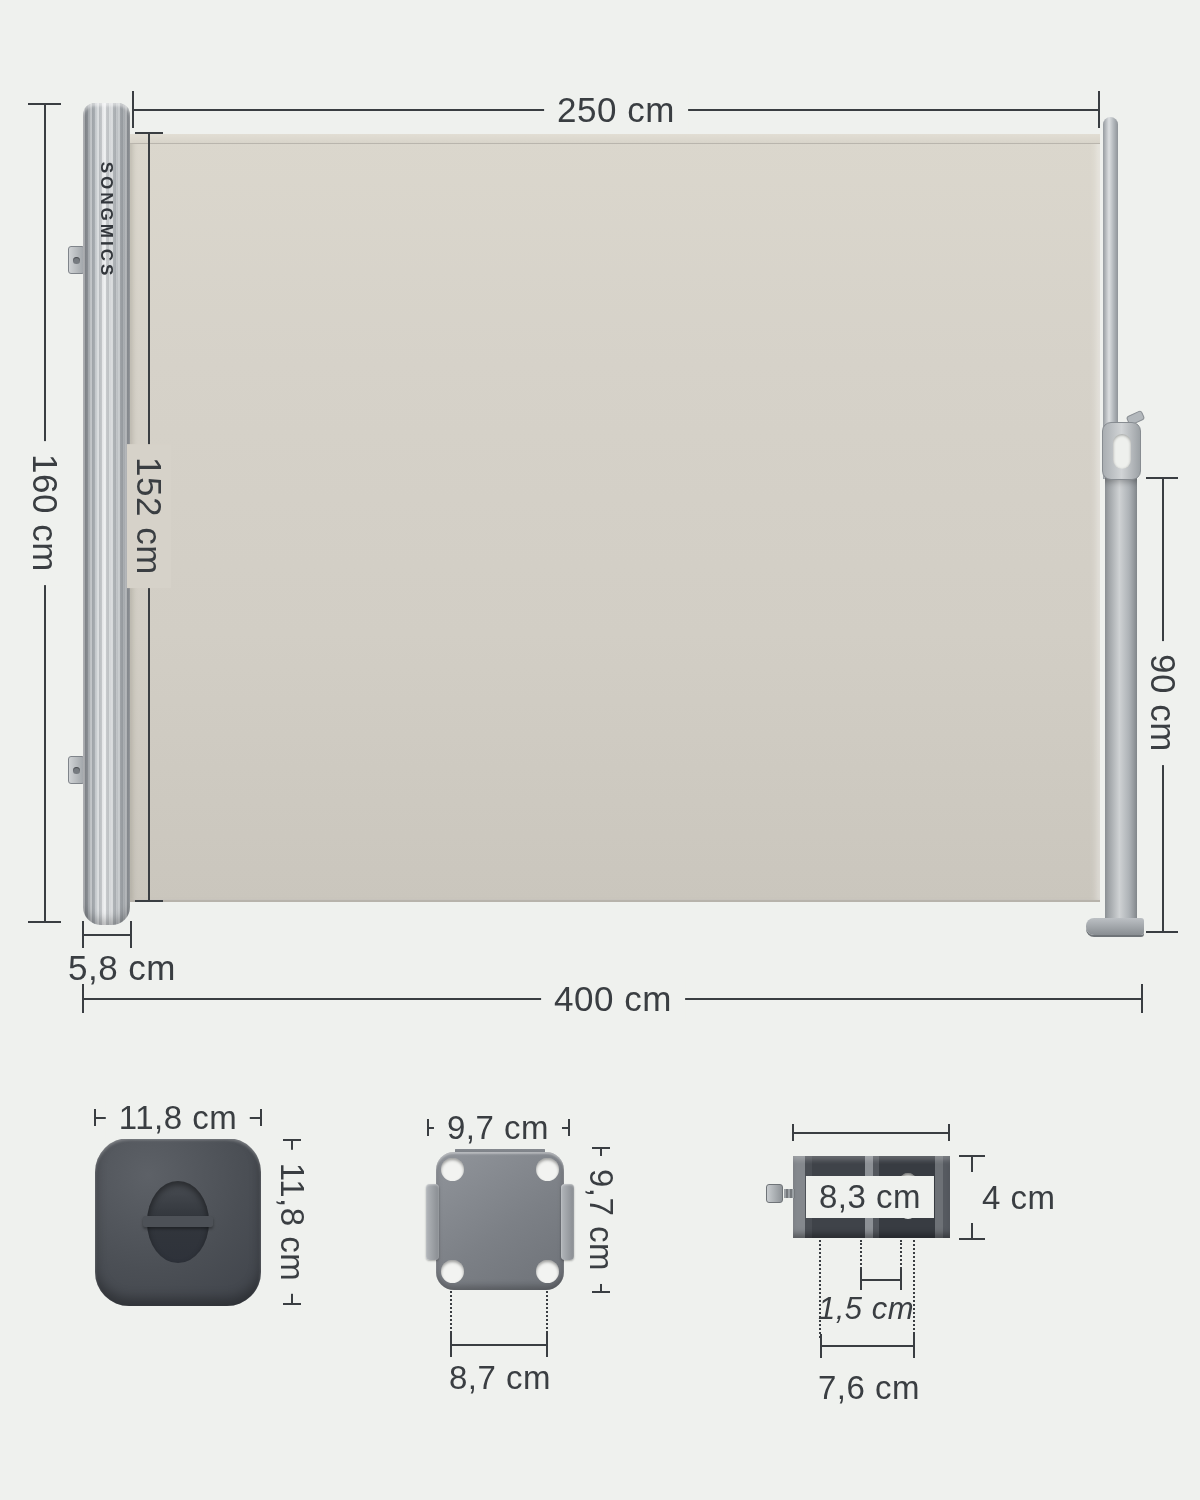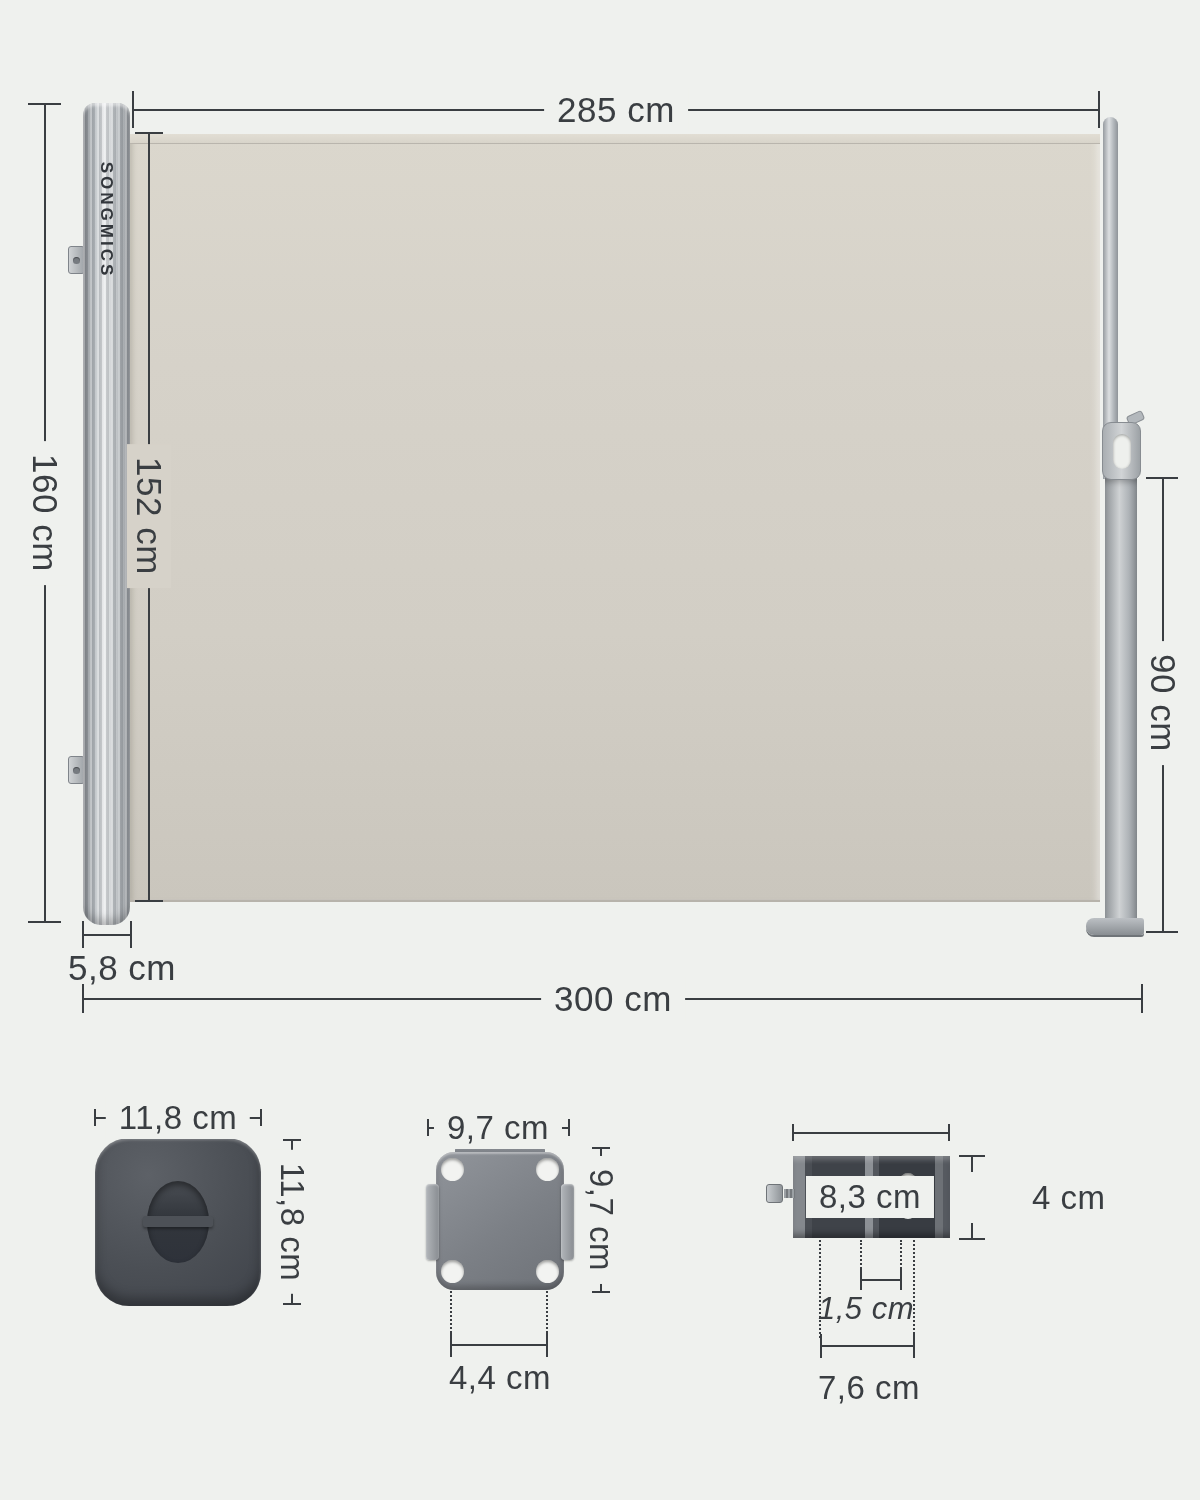--- a/index.html
+++ b/index.html
@@ -100,21 +100,21 @@
   <div class="abs latch"></div>
   <div class="abs handle">
     <div class="handle-oval"></div>
   </div>
   <div class="abs pole-lower"></div>
   <div class="abs foot"></div>
 
   <div class="ln" style="left:133px;top:109px;width:966px;height:2px;"></div>
   <div class="ln" style="left:132px;top:91px;width:2px;height:37px;"></div>
   <div class="ln" style="left:1098px;top:91px;width:2px;height:37px;"></div>
-  <div class="dim mask" style="left:616px;top:110px;">285 cm</div>
+  <div class="dim mask" style="left:616px;top:110px;">250 cm</div>
 
   <div class="ln" style="left:44px;top:104px;width:2px;height:819px;"></div>
   <div class="ln" style="left:28px;top:103px;width:33px;height:2px;"></div>
   <div class="ln" style="left:28px;top:921px;width:33px;height:2px;"></div>
   <div class="dim rot mask" style="left:45px;top:513px;">160 cm</div>
 
   <div class="ln" style="left:148px;top:133px;width:2px;height:769px;z-index:5;"></div>
   <div class="ln" style="left:135px;top:132px;width:28px;height:2px;z-index:5;"></div>
   <div class="ln" style="left:135px;top:900px;width:28px;height:2px;z-index:5;"></div>
   <div class="dim rot fabricbg" style="left:149px;top:516px;">152 cm</div>
@@ -125,21 +125,21 @@
   <div class="dim rot mask" style="left:1163px;top:703px;">90 cm</div>
 
   <div class="ln" style="left:83px;top:934px;width:48px;height:2px;"></div>
   <div class="ln" style="left:82px;top:921px;width:2px;height:27px;"></div>
   <div class="ln" style="left:130px;top:921px;width:2px;height:27px;"></div>
   <div class="dim" style="left:122px;top:968px;">5,8 cm</div>
 
   <div class="ln" style="left:83px;top:998px;width:1060px;height:2px;"></div>
   <div class="ln" style="left:82px;top:984px;width:2px;height:29px;"></div>
   <div class="ln" style="left:1141px;top:984px;width:2px;height:29px;"></div>
-  <div class="dim mask" style="left:613px;top:999px;">300 cm</div>
+  <div class="dim mask" style="left:613px;top:999px;">400 cm</div>
 
   <div class="abs cap"></div>
   <div class="abs cap-oval"></div>
   <div class="abs cap-bar"></div>
   <div class="ln" style="left:95px;top:1117px;width:166px;height:2px;"></div>
   <div class="ln" style="left:94px;top:1109px;width:2px;height:17px;"></div>
   <div class="ln" style="left:260px;top:1109px;width:2px;height:17px;"></div>
   <div class="dim sm mask" style="left:178px;top:1118px;">11,8 cm</div>
   <div class="ln" style="left:291px;top:1140px;width:2px;height:164px;"></div>
   <div class="ln" style="left:283px;top:1139px;width:18px;height:2px;"></div>
@@ -160,36 +160,36 @@
   <div class="dim sm mask" style="left:498px;top:1128px;">9,7 cm</div>
   <div class="ln" style="left:600px;top:1148px;width:2px;height:144px;"></div>
   <div class="ln" style="left:592px;top:1147px;width:18px;height:2px;"></div>
   <div class="ln" style="left:592px;top:1291px;width:18px;height:2px;"></div>
   <div class="dim sm rot mask" style="left:601px;top:1220px;">9,7 cm</div>
   <div class="dotln" style="left:450px;top:1284px;height:52px;"></div>
   <div class="dotln" style="left:546px;top:1284px;height:52px;"></div>
   <div class="ln" style="left:451px;top:1344px;width:97px;height:2px;"></div>
   <div class="ln" style="left:450px;top:1333px;width:2px;height:24px;"></div>
   <div class="ln" style="left:546px;top:1333px;width:2px;height:24px;"></div>
-  <div class="dim sm" style="left:500px;top:1378px;">4,4 cm</div>
+  <div class="dim sm" style="left:500px;top:1378px;">8,7 cm</div>
 
   <div class="abs bracket"></div>
   <div class="slot-h"></div>
   <div class="slot-v"></div>
   <div class="screw-head"></div>
   <div class="screw-thread"></div>
   <div class="ln" style="left:793px;top:1132px;width:156px;height:2px;"></div>
   <div class="ln" style="left:792px;top:1124px;width:2px;height:17px;"></div>
   <div class="ln" style="left:948px;top:1124px;width:2px;height:17px;"></div>
   <div class="dim sm mask" style="left:870px;top:1197px;">8,3 cm</div>
   <div class="ln" style="left:959px;top:1155px;width:26px;height:2px;"></div>
   <div class="ln" style="left:971px;top:1155px;width:2px;height:17px;"></div>
   <div class="ln" style="left:959px;top:1238px;width:26px;height:2px;"></div>
   <div class="ln" style="left:971px;top:1223px;width:2px;height:17px;"></div>
-  <div class="dim sm" style="left:1032px;top:1198px;transform:translate(0,-50%);">4 cm</div>
+  <div class="dim sm" style="left:982px;top:1198px;transform:translate(0,-50%);">4 cm</div>
   <div class="dotln" style="left:819px;top:1240px;height:98px;"></div>
   <div class="dotln" style="left:860px;top:1240px;height:32px;"></div>
   <div class="dotln" style="left:900px;top:1240px;height:32px;"></div>
   <div class="dotln" style="left:913px;top:1240px;height:98px;"></div>
   <div class="ln" style="left:861px;top:1279px;width:41px;height:2px;"></div>
   <div class="ln" style="left:860px;top:1269px;width:2px;height:21px;"></div>
   <div class="ln" style="left:900px;top:1269px;width:2px;height:21px;"></div>
   <div class="dim xs" style="left:866px;top:1309px;font-style:italic;">1,5 cm</div>
   <div class="ln" style="left:821px;top:1345px;width:94px;height:2px;"></div>
   <div class="ln" style="left:820px;top:1334px;width:2px;height:24px;"></div>

